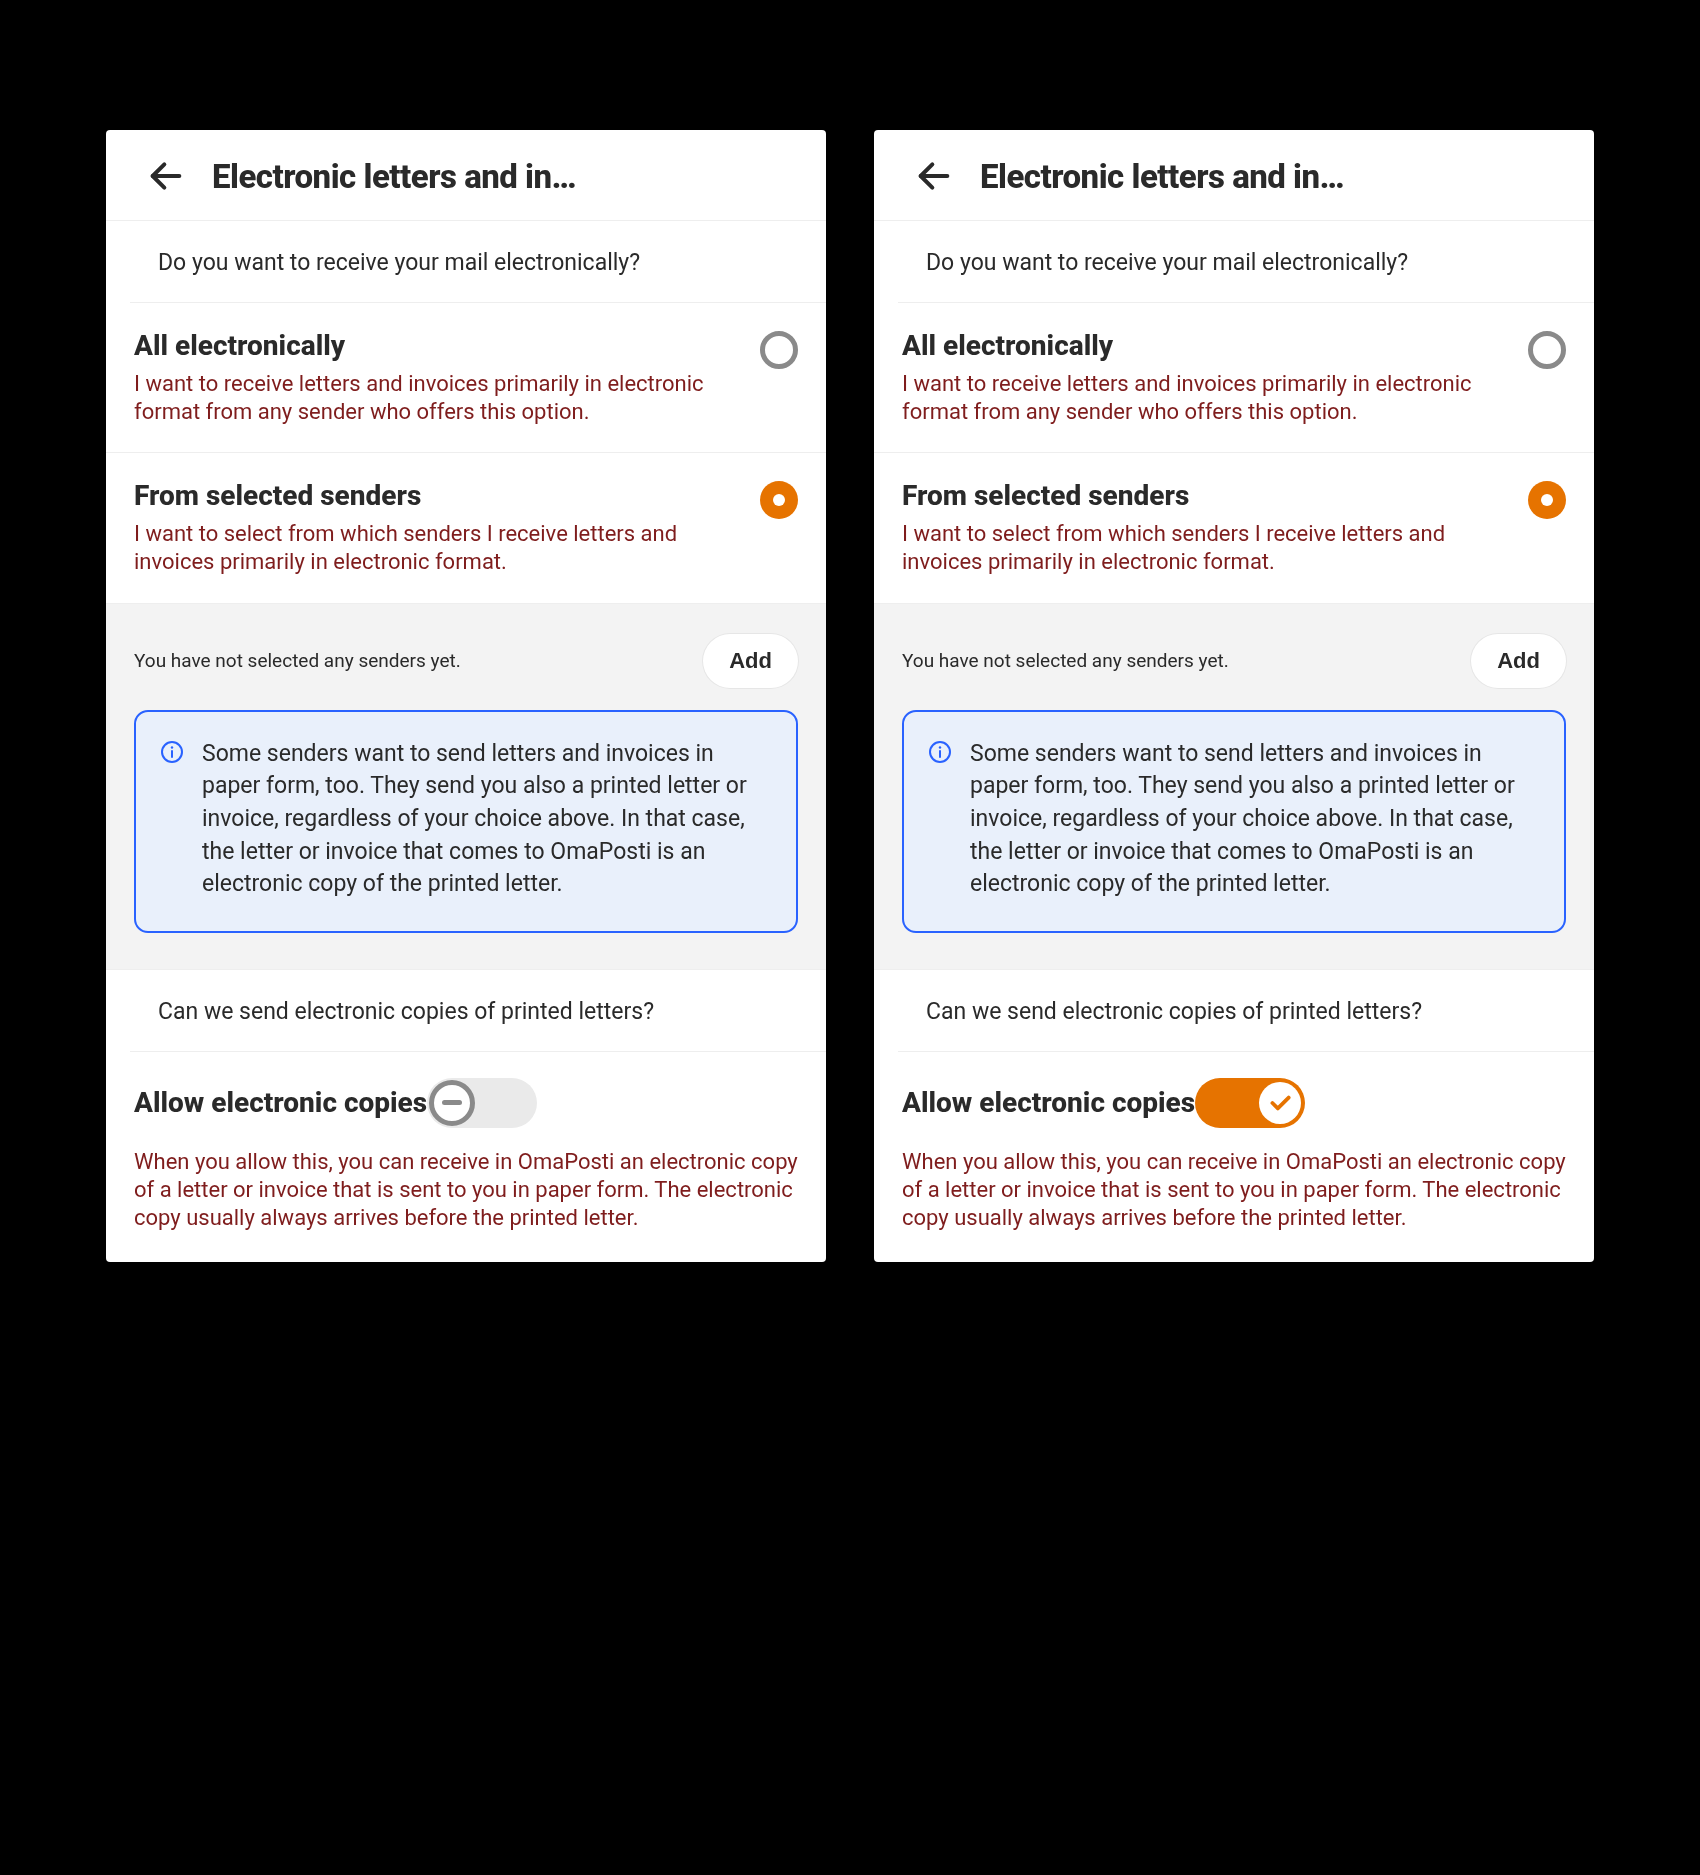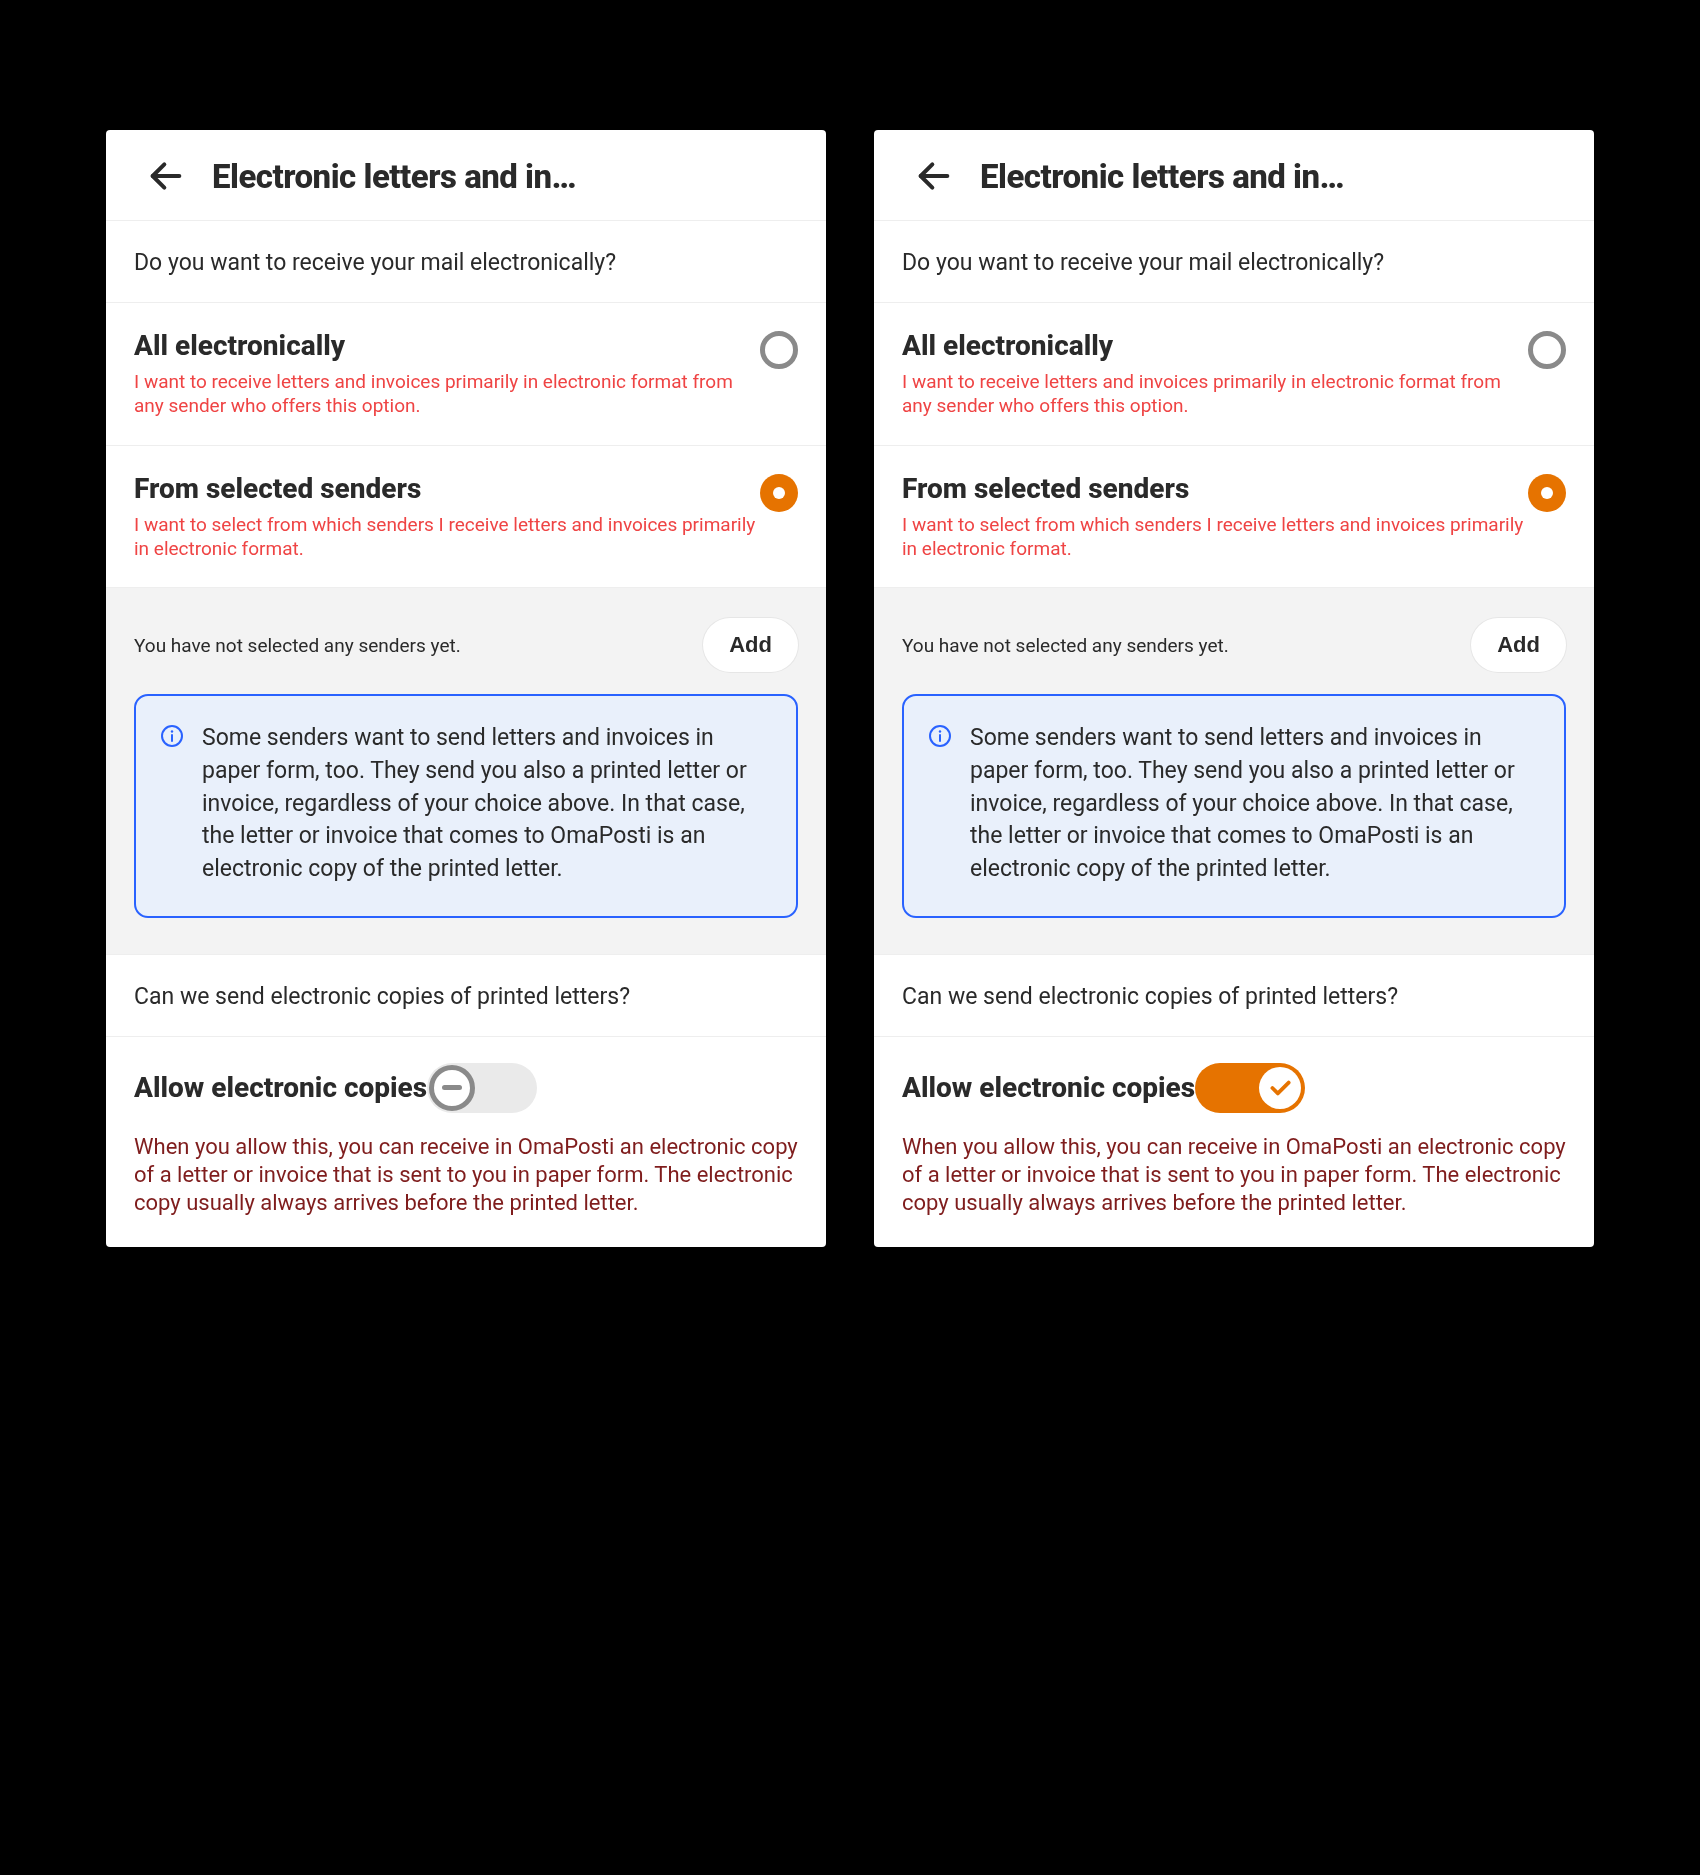--- a/index.html
+++ b/index.html
@@ -34,42 +34,43 @@
     letter-spacing: -0.5px;
     color: #2a2a2a;
     white-space: nowrap;
     overflow: hidden;
   }
   .section-question {
     padding: 28px 28px 26px 28px;
     font-size: 23px;
     border-bottom: 1px solid #eee;
     color: #2a2a2a;
+    margin-left: 24px;
   }
   .option {
     padding: 26px 28px 26px 28px;
     border-bottom: 1px solid #eee;
     position: relative;
   }
   .option-row {
     display: flex;
     align-items: flex-start;
     justify-content: space-between;
   }
   .option-texts { flex: 1; }
   .option-title {
     font-size: 28px;
     font-weight: 800;
     color: #2a2a2a;
     margin-bottom: 8px;
   }
   .option-desc {
-    font-size: 19px;
+    font-size: 22px;
     line-height: 1.28;
-    color: #ef4444;
+    color: #7f1d1d;
   }
   .radio {
     width: 38px; height: 38px;
     flex: 0 0 38px;
     border-radius: 50%;
     position: relative;
     margin-top: 2px;
   }
   .radio.unselected {
     border: 5px solid #8a8a8a;

